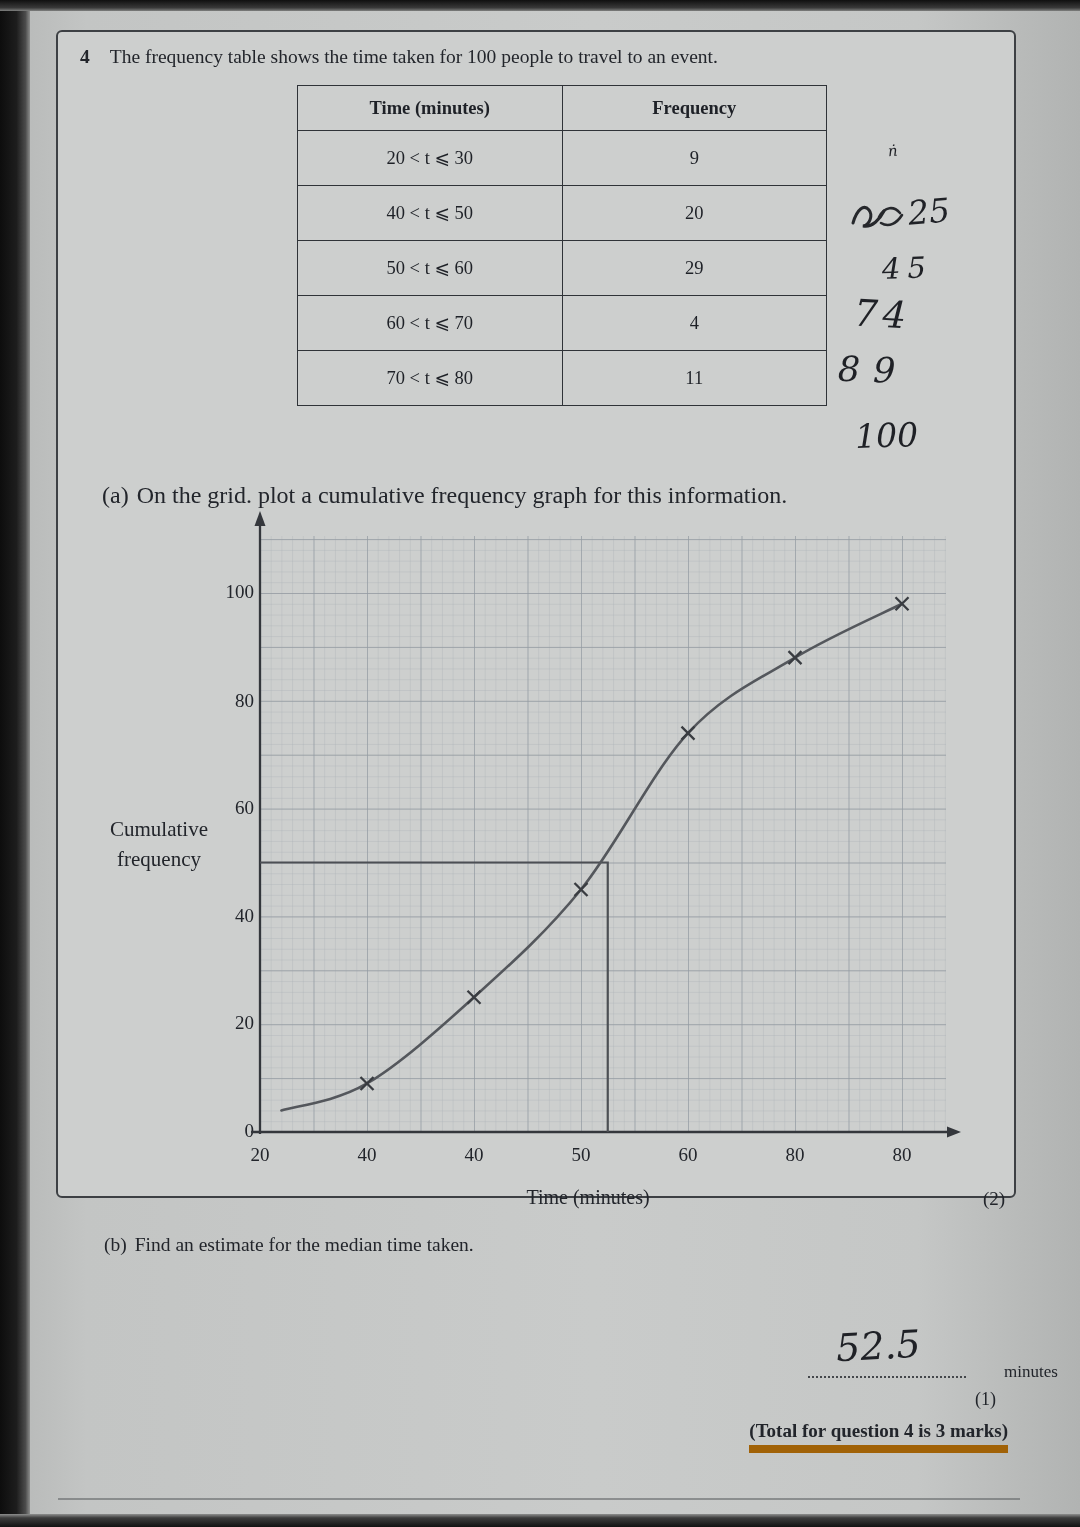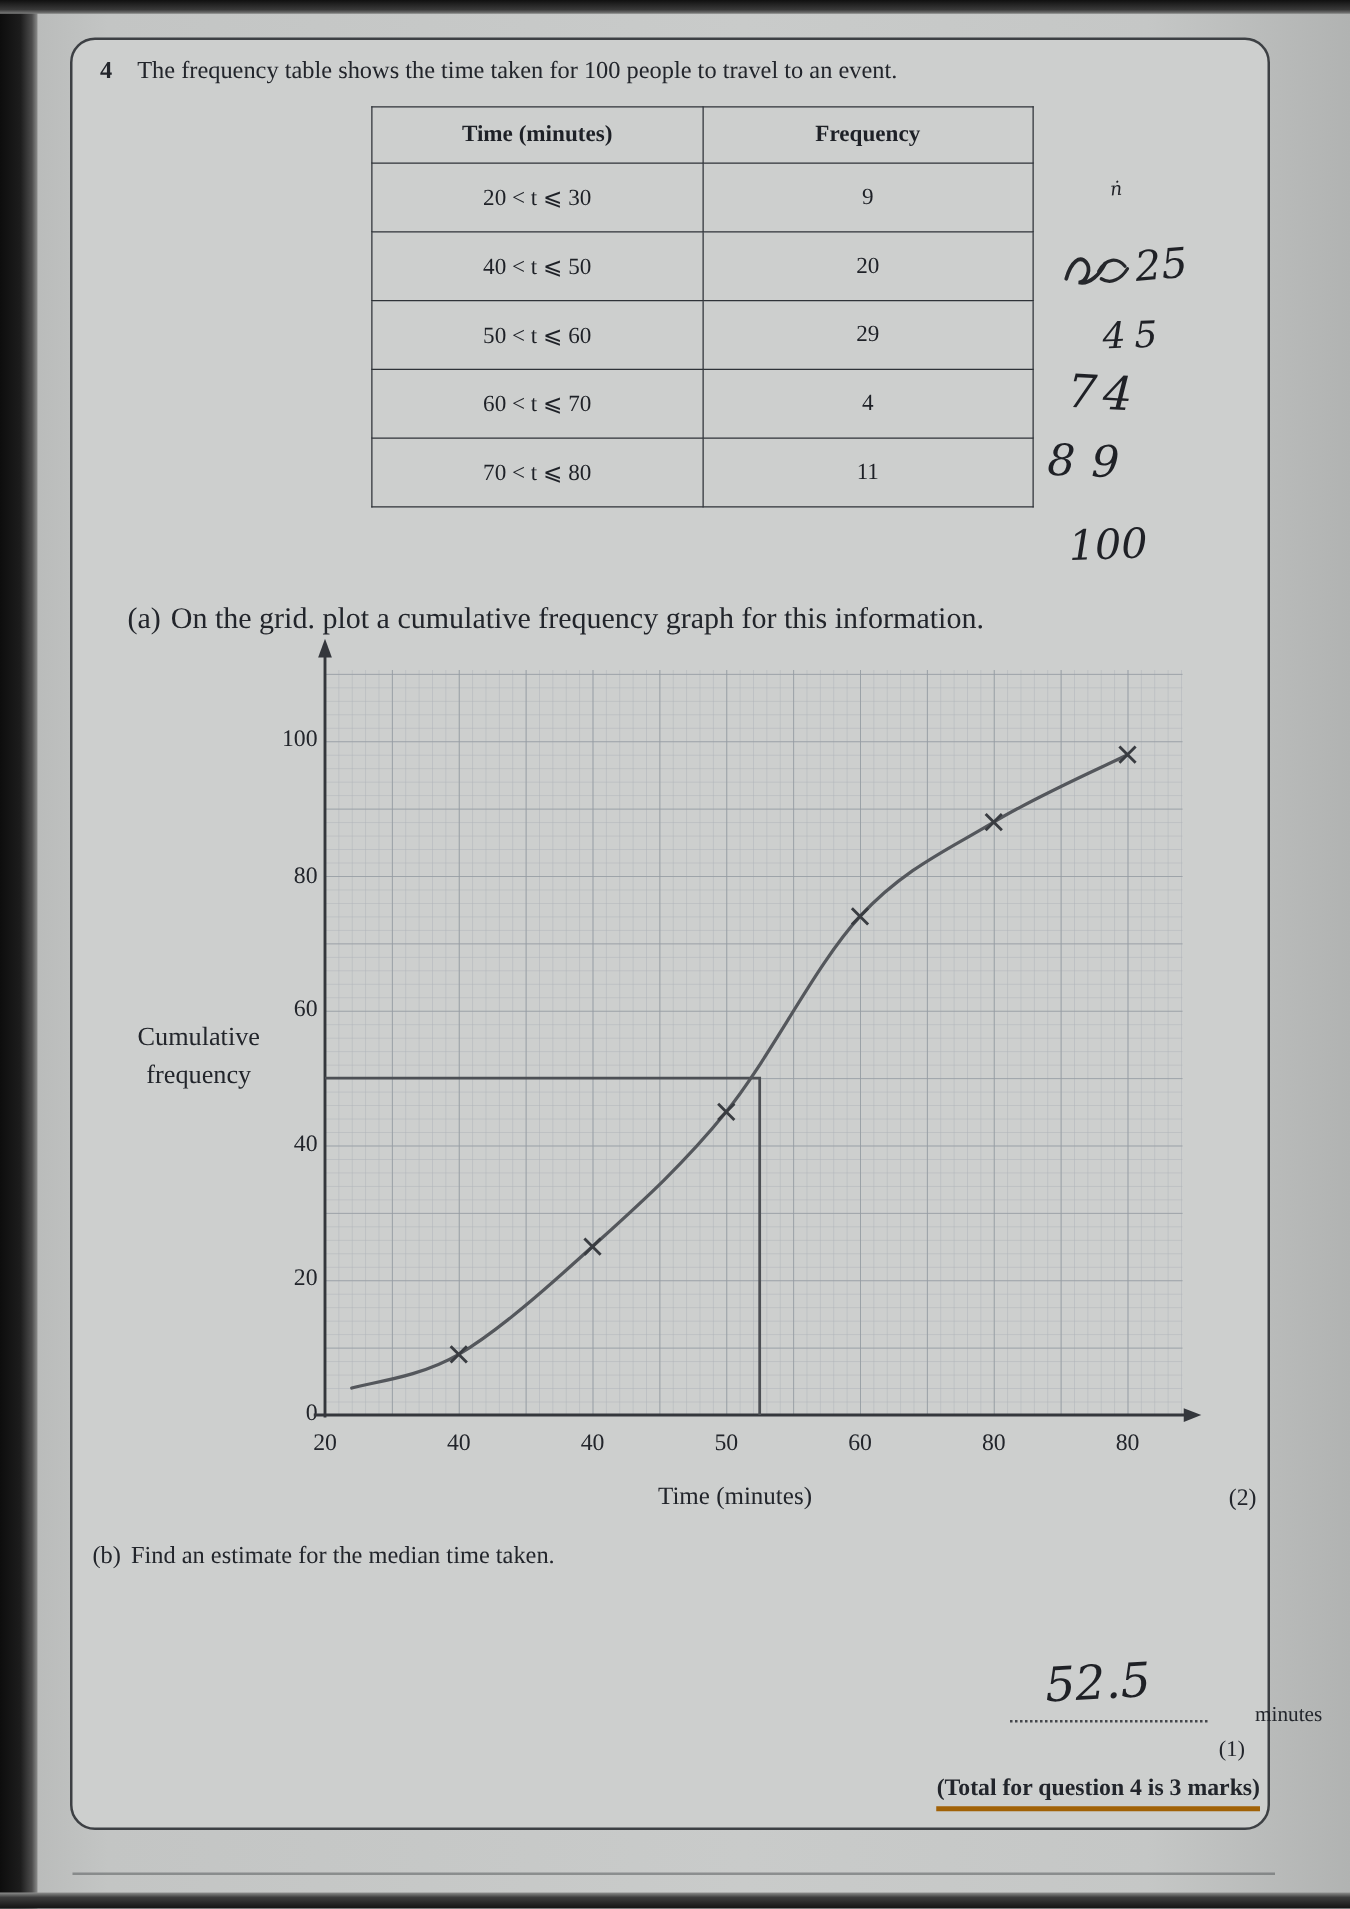--- a/index.html
+++ b/index.html
@@ -17,22 +17,22 @@
   .edge-top  { position:absolute; left:0; top:0; width:100%; height:11px;
                background:linear-gradient(180deg,#101010,#393939 70%,#7f807f); z-index:5; }
   .edge-left { position:absolute; left:0; top:0; width:30px; height:100%;
                background:linear-gradient(90deg,#0d0d0d 0%,#1d1d1d 55%,#4c4c4c 85%,#8c8d8c 100%); z-index:4; }
   .edge-bottom { position:absolute; left:0; bottom:0; width:100%; height:13px;
                background:linear-gradient(0deg,#121212,#3d3d3d 70%,#8e8f8e); z-index:5; }
   .page-rule { position:absolute; left:58px; top:1498px; width:962px; height:2px;
                background:#5a5c5e; opacity:.55; }
 
   .question-box {
-    position:absolute; left:56px; top:30px; width:960px; height:1434px;
-    border:2.5px solid #3d4044; border-radius:20px;
+    position:absolute; left:56px; top:30px; width:960px; height:1168px;
+    border:2.5px solid #3d4044; border-radius:6px;
     background:#cdcfce;
   }
 
   .q-head { position:absolute; left:22px; top:14px; font-size:19.5px; white-space:nowrap; }
   .q-num  { font-weight:bold; margin-right:20px; }
 
   .freq-table { position:absolute; left:239px; top:53px; width:530px;
                 border-collapse:collapse; table-layout:fixed; }
   .freq-table th, .freq-table td {
       border:1.7px solid #2f3338; text-align:center; font-size:18.5px; color:#1e2127; }
@@ -44,38 +44,38 @@
   .mark { font-size:15px; top:110px; left:830px; transform:rotate(-4deg); }
   .c0 { font-size:33px; top:160px; left:850px; transform:rotate(-5deg); }
   .c1 { font-size:29px; top:219px; left:824px; letter-spacing:7px; transform:rotate(-2deg); }
   .c2 { font-size:37px; top:261px; left:796px; letter-spacing:5px; transform:rotate(3deg); }
   .c3 { font-size:35px; top:318px; left:780px; letter-spacing:13px; transform:rotate(2deg); }
   .c4 { font-size:33px; top:384px; left:797px; transform:rotate(-2deg); }
   .answer { font-size:38px; top:1292px; left:778px; transform:rotate(-3deg); }
   .scribble { position:absolute; left:792px; top:168px; }
 
   .part-a { position:absolute; left:44px; top:450px; font-size:24px; }
-  .part-b { position:absolute; left:16px; top:1202px; font-size:19.5px;text-align:right; }
+  .part-b { position:absolute; left:46px; top:1202px; font-size:19.5px;text-align:right; }
   .part-a span:first-child, .part-b span:first-child { margin-right:8px; }
 
   .ylabel { position:absolute; left:36px; top:782px; width:130px; text-align:center;
             font-size:21px; line-height:1.45; }
   .ylab { position:absolute; left:146px; width:50px; text-align:right; font-size:19px; }
   .xlab { position:absolute; top:1112px; width:50px; text-align:center; font-size:19px; }
   .xtitle { position:absolute; left:430px; top:1154px; width:200px; text-align:center; font-size:20px; }
   .marks-a { position:absolute; left:925px; top:1156px; font-size:19px; }
 
   #cf-plot { position:absolute; left:192px; top:476px; }
 
   .dotline { position:absolute; left:750px; top:1330px; width:158px; height:16px;
              border-bottom:2.5px dotted #44474b; }
   .unit    { position:absolute; left:910px; top:1330px; font-size:17px;margin-left:36px; }
   .marks-b { position:absolute; left:917px; top:1357px; font-size:18px; }
   .total   { position:absolute; right:6px; top:1388px; font-size:19px; font-weight:bold;
-             border-bottom:4px solid #a16207; padding-bottom:3px; }
+             border-bottom:8px solid #a16207; padding-bottom:3px; }
 </style>
 </head>
 <body>
 
 <div class="scan">
   <div class="edge-top"></div>
   <div class="edge-left"></div>
   <div class="edge-bottom"></div>
   <div class="page-rule"></div>
 

